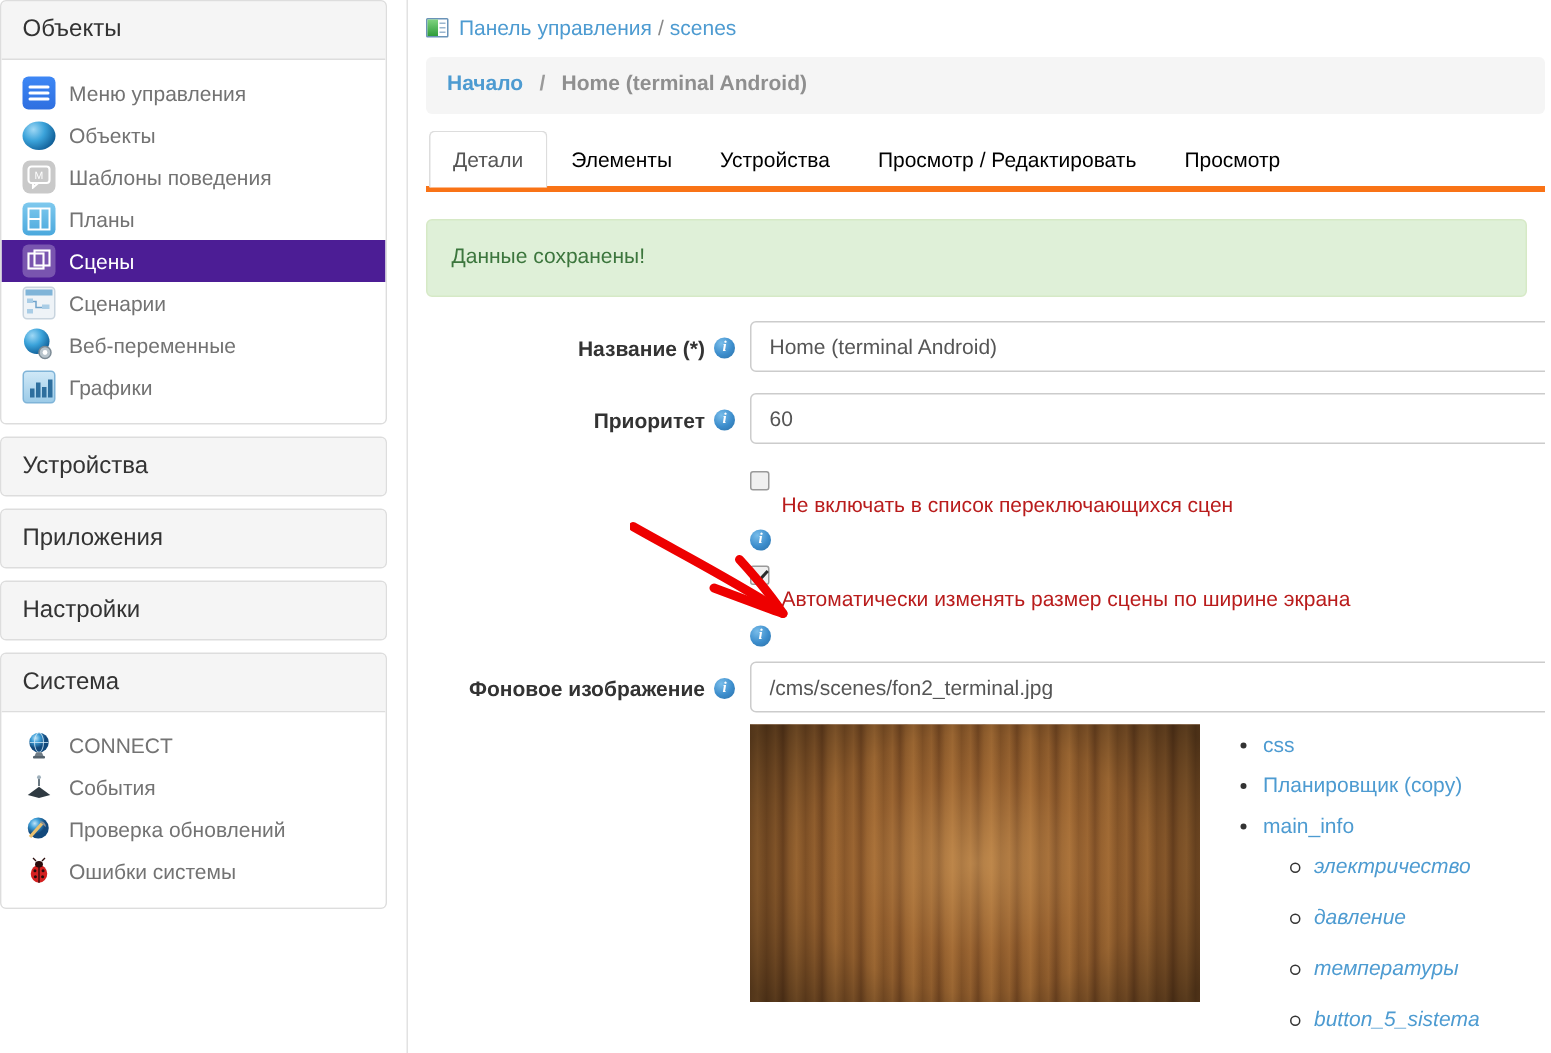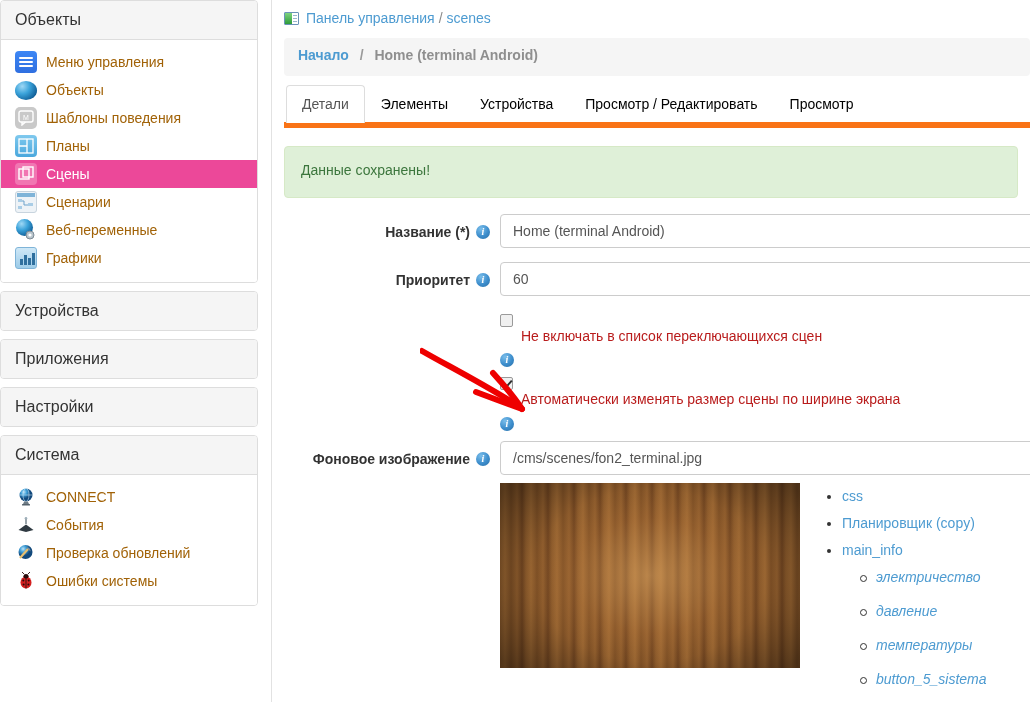--- a/index.html
+++ b/index.html
@@ -42,22 +42,22 @@
 
   .nav-item {
     display: flex; align-items: center;
     padding: 3px 8px 3px 14px;
     line-height: 22px;
     cursor: pointer;
     color: #3c8dbc;
     font-size: 14px;
     white-space: nowrap;
   }
-  .nav-item .label { color: #a16207; }
-  .nav-item.active { background: #ec4899; }
+  .nav-item .label { color: #737373; }
+  .nav-item.active { background: #4c1d95; }
   .nav-item.active .label { color: #ffffff; }
   .nav-ico {
     width: 22px; height: 22px;
     margin-right: 9px;
     flex: 0 0 22px;
     position: relative;
     border-radius: 4px;
   }
 
   
@@ -114,21 +114,21 @@
     font-size: 14px;
     height: 38px;
     font-weight: bold;
   }
   .breadcrumb a { color:#4d9bd1; text-decoration:none; }
   .breadcrumb .divider { color:#9a9a9a; margin:0 7px; }
   .breadcrumb .current { color:#8f8f8f; }
 
   .tabs {
     margin: 14px 0 0 12px;
-    border-bottom: 6px solid #f97316;
+    border-bottom: 4px solid #f97316;
     height: 38px;
     display: flex;
     align-items: flex-end;
     padding-left: 2px;
   }
   .tab {
     padding: 9px 15px;
     font-size: 14px;
     color: #000000;
     cursor: pointer;

